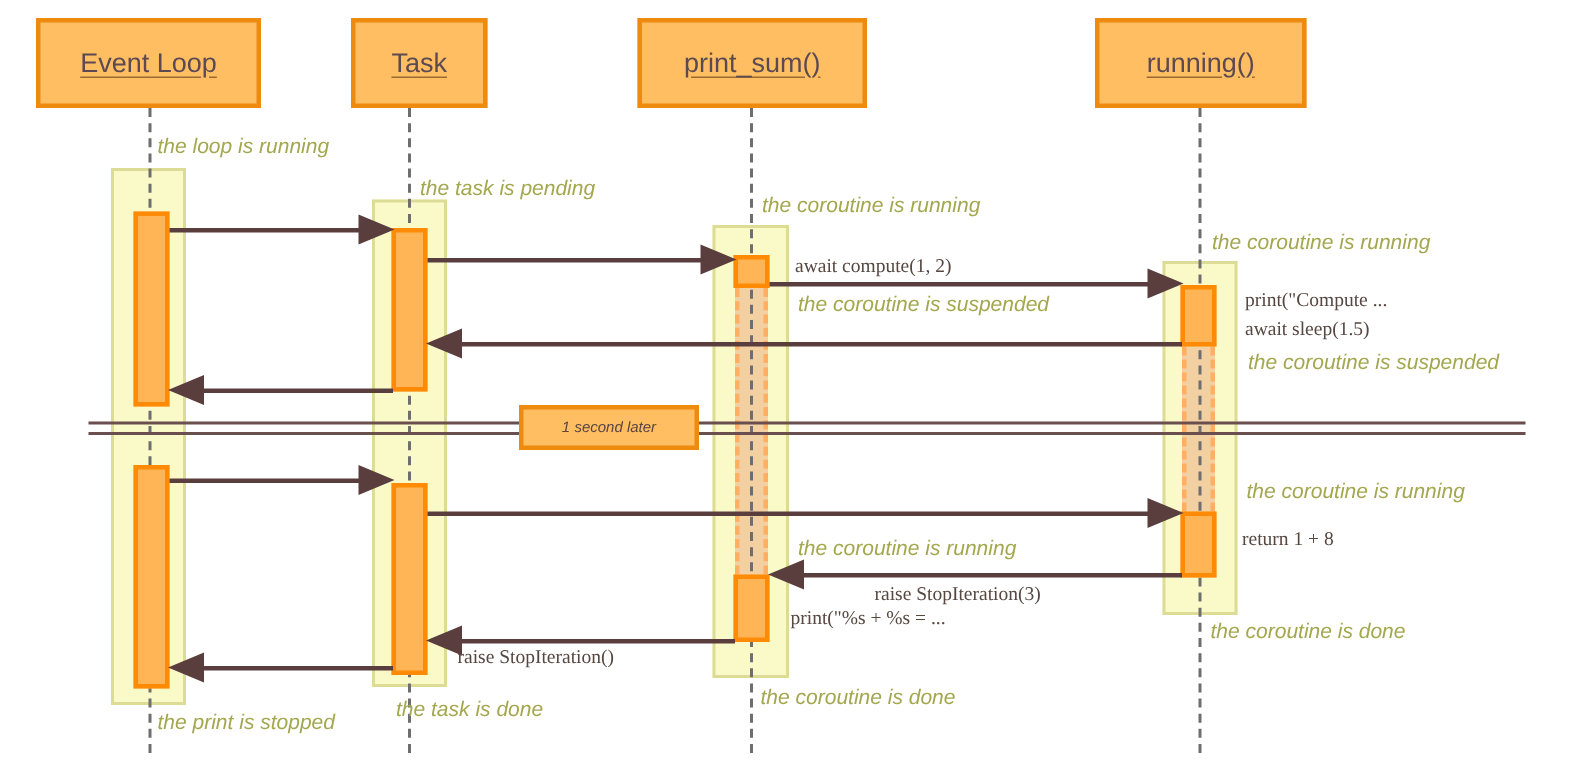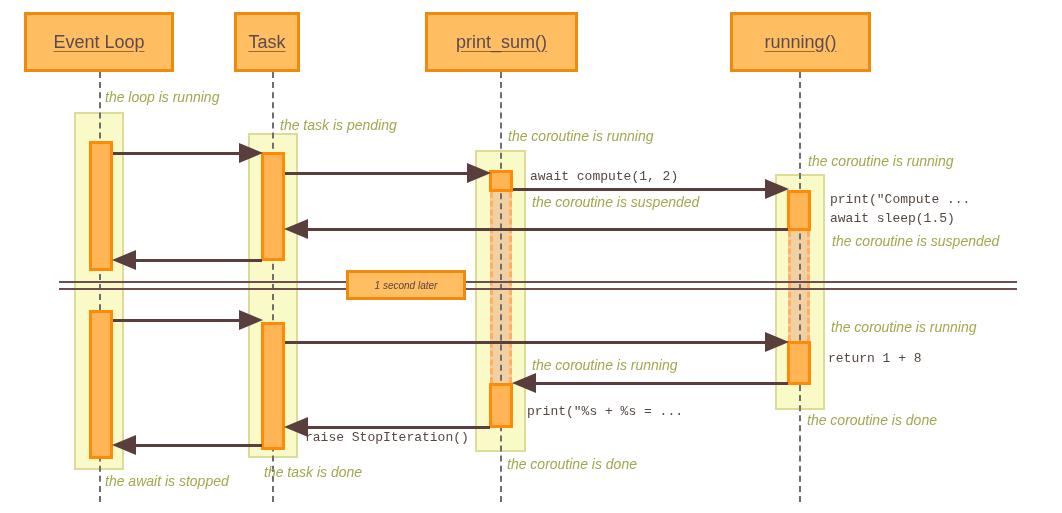--- a/index.html
+++ b/index.html
@@ -29,21 +29,21 @@
   .arrow{position:absolute;height:20px;z-index:6;}
   .arrow .line{position:absolute;top:9px;height:3px;background:var(--arrow);left:0;right:0;}
   .arrow .head{position:absolute;top:0;width:0;height:0;
         border-top:10px solid transparent;border-bottom:10px solid transparent;}
   .arrow.right .head{right:-1px;border-left:24px solid var(--arrow);}
   .arrow.right .line{right:8px;}
   .arrow.left .head{left:-1px;border-right:24px solid var(--arrow);}
   .arrow.left .line{left:8px;}
   .note{position:absolute;font-style:italic;font-size:14px;color:var(--note);
         white-space:nowrap;z-index:7;}
-  .code{position:absolute;font-family:Liberation Mono, monospace;font-size:13px;
+  .code{position:absolute;font-family:Liberation Serif, serif;font-size:13px;
         color:var(--code);white-space:pre;z-index:7;}
   .divider-line{position:absolute;height:2px;background:var(--divider_line);z-index:4;}
   .divider-box{position:absolute;left:346px;top:270px;width:120px;height:30px;
         background:var(--header_fill);border:3px solid var(--header_border);box-sizing:border-box;
         display:flex;align-items:center;justify-content:center;font-style:italic;font-size:10px;
         color:var(--divider_text);z-index:6;white-space:nowrap;}
 </style>
 </head>
 <body>
 
@@ -110,37 +110,38 @@
   <div class="arrow left" style="left:285px;top:417px;width:205px">
       <div class="line"></div>
       <div class="head"></div>
     </div>
   <div class="arrow left" style="left:113px;top:435px;width:149px">
       <div class="line"></div>
       <div class="head"></div>
     </div>
 
   <div class="participant" style="left:24px;top:12px;width:150px">Event Loop</div>
-  <div class="participant" style="left:234px;top:12px;width:66px">Task</div>
+  <div class="participant" style="left:234px;top:12px;width:91px">Task</div>
   <div class="participant" style="left:425px;top:12px;width:153px">print_sum()</div>
   <div class="participant" style="left:730px;top:12px;width:141px">running()</div>
 
   <div class="note" style="left:105px;top:89px">the loop is running</div>
   <div class="note" style="left:280px;top:117px">the task is pending</div>
   <div class="note" style="left:508px;top:128px">the coroutine is running</div>
   <div class="note" style="left:808px;top:153px">the coroutine is running</div>
   <div class="note" style="left:532px;top:194px">the coroutine is suspended</div>
   <div class="note" style="left:832px;top:233px">the coroutine is suspended</div>
   <div class="note" style="left:831px;top:319px">the coroutine is running</div>
   <div class="note" style="left:532px;top:357px">the coroutine is running</div>
   <div class="note" style="left:807px;top:412px">the coroutine is done</div>
   <div class="note" style="left:507px;top:456px">the coroutine is done</div>
   <div class="note" style="left:264px;top:464px">the task is done</div>
-  <div class="note" style="left:105px;top:473px">the await is stopped</div>
+  <div class="note" style="left:105px;top:473px">the print is stopped</div>
 
   <div class="code" style="left:530px;top:169px">await compute(1, 2)</div>
   <div class="code" style="left:830px;top:192px">print("Compute ...</div>
   <div class="code" style="left:830px;top:211px">await sleep(1.5)</div>
   <div class="code" style="left:828px;top:351px">return 1 + 8</div>
+  <div class="code" style="left:583px;top:388px">raise StopIteration(3)</div>
   <div class="code" style="left:527px;top:404px">print("%s + %s = ...</div>
   <div class="code" style="left:305px;top:430px">raise StopIteration()</div>
 
 </div>
 
 </body></html>

